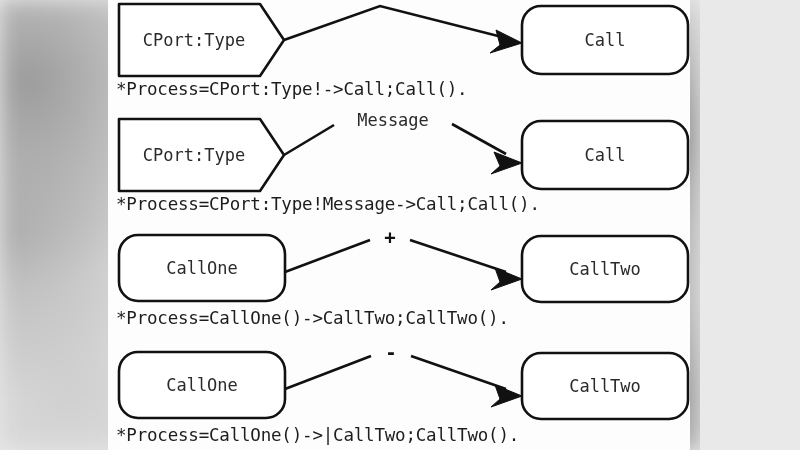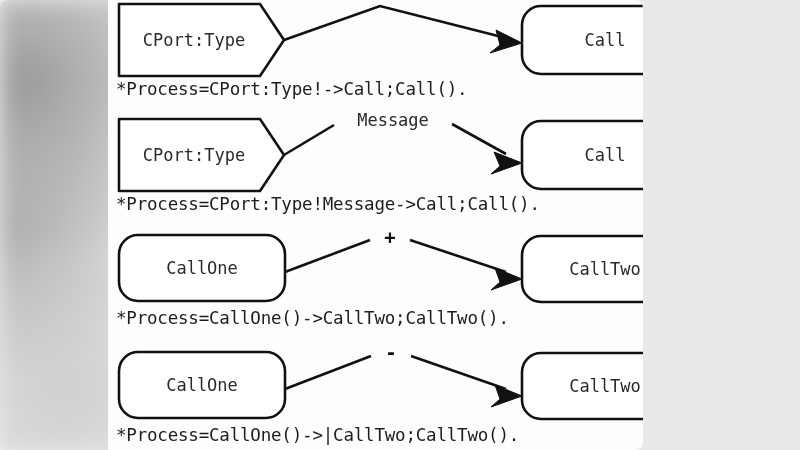--- a/index.html
+++ b/index.html
@@ -9,24 +9,23 @@
     height: 450px;
     overflow: hidden;
   }
   body {
     font-family: "DejaVu Sans Mono", "Liberation Mono", monospace;
     background: #e9e9e9;
   }
 
   #page {
     position: relative;
-    width: 643px;
+    width: 700px;
     height: 450px;
     overflow: hidden;
-    border-radius: 8px;
   }
 
   
   .backdrop {
     position: absolute;
     inset: 0;
     background:
       radial-gradient(circle at 4% 18%, #9b9b9b 0%, rgba(155,155,155,0) 26%),
       radial-gradient(circle at 1% 52%, #b4b4b4 0%, rgba(180,180,180,0) 22%),
       radial-gradient(circle at 10% 86%, #cfcfcf 0%, rgba(207,207,207,0) 30%),

